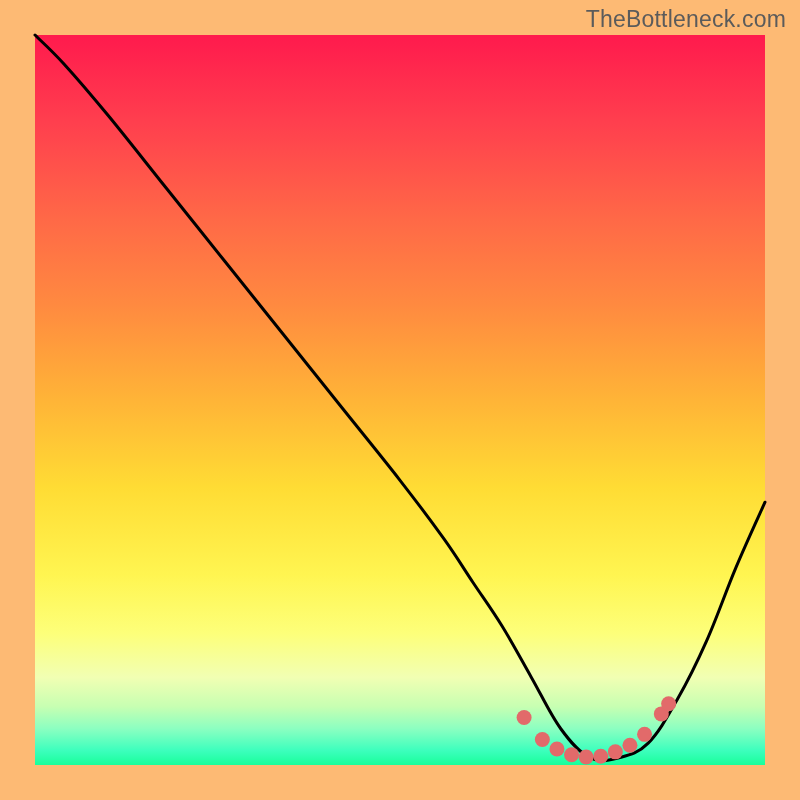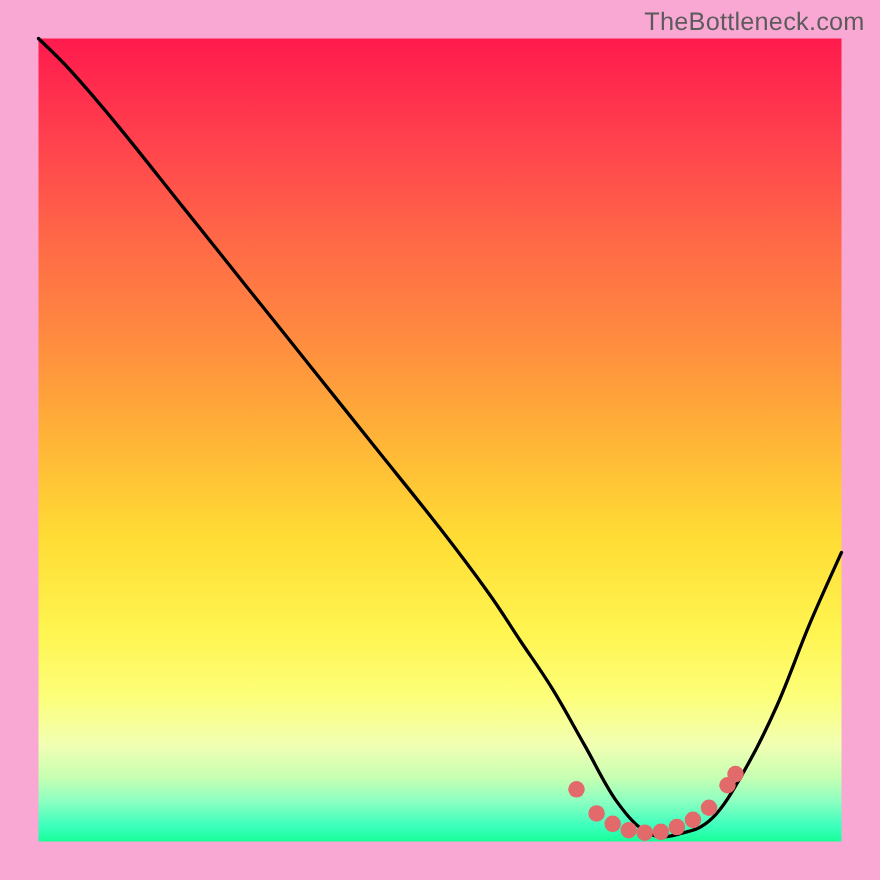--- a/index.html
+++ b/index.html
@@ -10,21 +10,21 @@
     background: #000000;
     overflow: hidden;
     font-family: Arial, Helvetica, sans-serif;
   }
   .frame {
     position: absolute;
     left: 0;
     top: 0;
     width: 800px;
     height: 800px;
-    background: #f9a8d4;
+    background: #fdba74;
   }
   .plot-area {
     position: absolute;
     left: 35px;
     top: 35px;
     width: 730px;
     height: 730px;
     background: linear-gradient(
       to bottom,
       #ff1a4d 0%,

